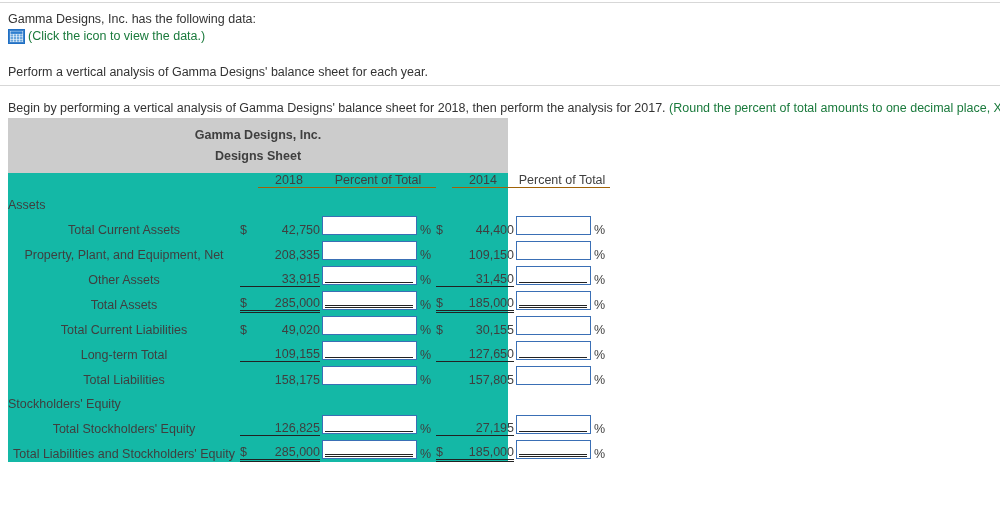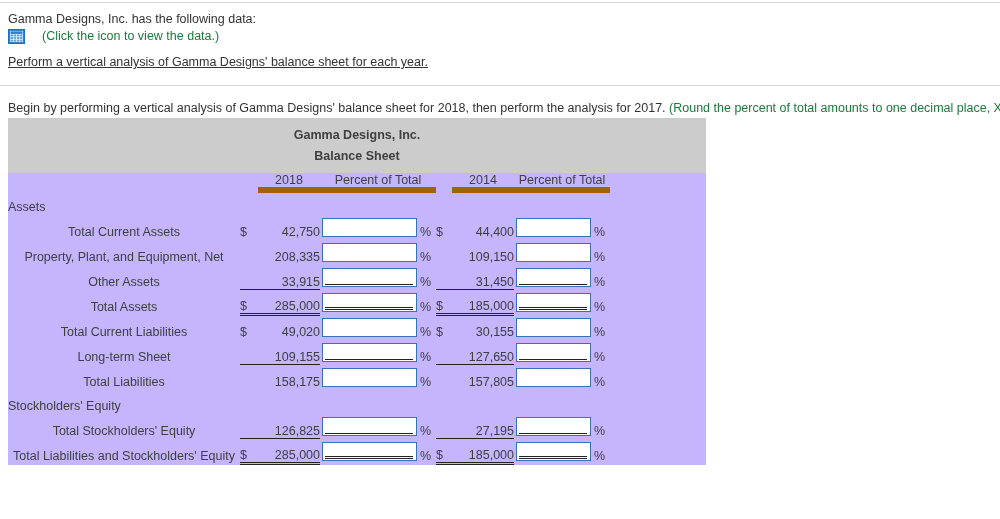--- a/index.html
+++ b/index.html
@@ -21,47 +21,47 @@
   .rule-mid { top: 85px; }
 
   .prompt {
     position: absolute;
     font-size: 12.5px;
     line-height: 16px;
     color: #333333;
     white-space: nowrap;
   }
   .p-intro { left: 8px; top: 11px; }
-  .p-perform { left: 8px; top: 54px; text-decoration: underline; }
+  .p-perform { left: 8px; top: 64px; }
   .p-begin { left: 8px; top: 100px; }
 
   .icon-line {
     position: absolute; left: 8px; top: 28px;
-    display: flex; align-items: center; gap: 17px;
+    display: flex; align-items: center; gap: 3px;
   }
   .sheet-icon {
     width: 17px; height: 15px;
     border: 1px solid #1f6fc4;
     background: #ffffff;
     display: block;
   }
   .icon-link {
     font-size: 12.5px;
     color: #1a7a3c;
     cursor: pointer;
     line-height: 16px;
   }
   .green { color: #1a7a3c; }
 
   
   .stmt {
     position: absolute;
     left: 8px; top: 118px;
-    width: 698px;
-    background: #c4b5fd;
+    width: 500px;
+    background: #14b8a6;
   }
   .stmt-head {
     background: #cccccc;
     padding: 7px 0 6px 0;
     text-align: center;
   }
   .stmt-head div {
     font-size: 12.5px;
     font-weight: bold;
     color: #3f3f3f;
@@ -88,21 +88,21 @@
   col.c-dol2  { width: 16px; }
   col.c-amt2  { width: 62px; }
   col.c-inp2  { width: 80px; }
   col.c-pct2  { width: 16px; }
 
   .colhead {
     text-align: center;
     font-weight: bold;
     font-size: 12.5px;
     padding: 3px 0 2px 0;
-    border-bottom: 6px solid #a16207;
+    border-bottom: 1px solid #a16207;
   }
   .colhead.blank { border-bottom: none; }
 
   tr.datarow td { height: 25px; }
   .lbl { text-align: center; padding-left: 4px; white-space: nowrap; }
   .sect {
     font-weight: bold;
     text-align: left;
     padding-left: 58px;
     white-space: nowrap;
@@ -176,21 +176,21 @@
 
   <div class="prompt p-perform">Perform a vertical analysis of Gamma Designs' balance sheet for each year.</div>
 
   <div class="rule rule-mid"></div>
 
   <div class="prompt p-begin"><span>Begin by performing a vertical analysis of Gamma Designs' balance sheet for 2018, then perform the analysis for 2017. </span><span class="green">(Round the percent of total amounts to one decimal place, X.X%.)</span></div>
 
   <div class="stmt">
     <div class="stmt-head">
       <div>Gamma Designs, Inc.</div>
-      <div>Balance Sheet</div>
+      <div>Designs Sheet</div>
     </div>
 
     <table class="bs">
       <colgroup>
         <col class="c-label">
           <col class="c-dol1">
           <col class="c-amt1">
           <col class="c-inp1">
           <col class="c-pct1">
         <col class="c-dol2">
@@ -286,21 +286,21 @@
             </td>
             <td class="pct">%</td>
             <td class="dol">$</td>
             <td class="amt">30,155</td>
             <td class="ibox-wrap">
               <input type="text" class="ibox narrow" style="">
             </td>
             <td class="pct">%</td>
           </tr>
           <tr class="datarow">
-            <td class="lbl">Long-term Sheet</td>
+            <td class="lbl">Long-term Total</td>
             <td class="dol ul-single"></td>
             <td class="amt ul-single">109,155</td>
             <td class="ibox-wrap">
               <input type="text" class="ibox" style="">
               <span class="uline"></span>
             </td>
             <td class="pct">%</td>
             <td class="dol ul-single"></td>
             <td class="amt ul-single">127,650</td>
             <td class="ibox-wrap">

